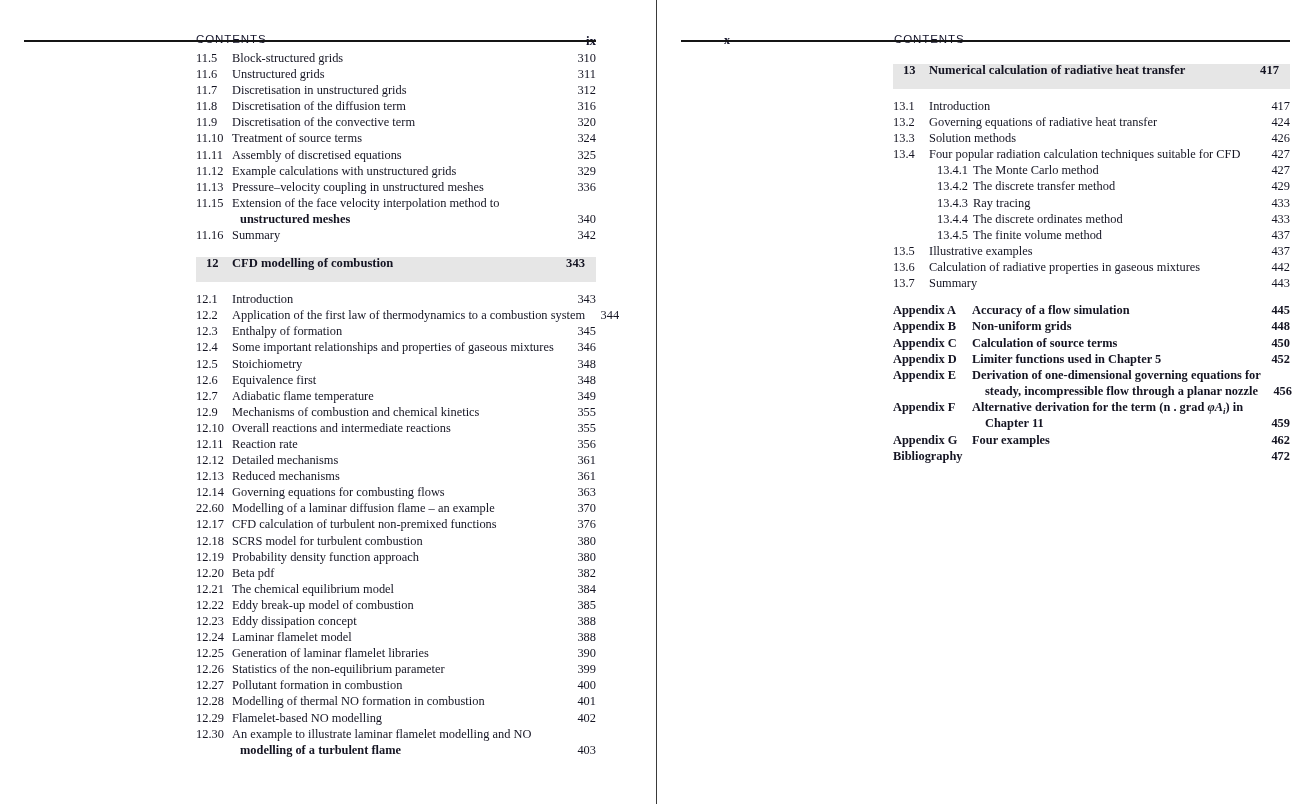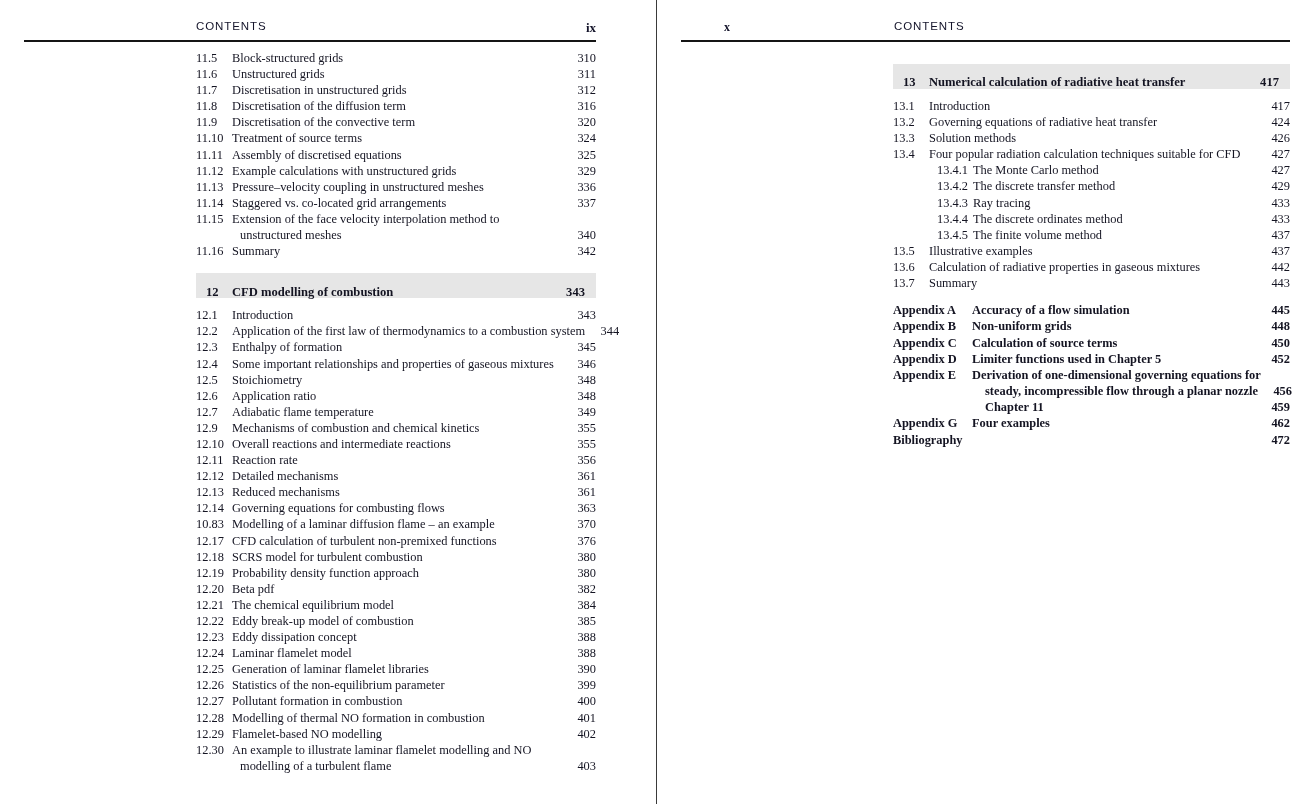--- a/index.html
+++ b/index.html
@@ -38,21 +38,21 @@
     top: 0;
     width: 1px;
     height: 804px;
     background: #3a3a3a;
     z-index: 5;
   }
 
   
   .runhead {
     position: absolute;
-    top: 20px;
+    top: 33px;
     height: 18px;
     font-family: "Liberation Sans", "DejaVu Sans", sans-serif;
     font-size: 11.5px;
     letter-spacing: 0.9px;
     color: #14142a;
     font-weight: 400;
   }
   .page-left .runhead-title  { left: 196px; }
   .page-left .runhead-folio  { right: 61px; font-weight: 700; font-size: 13px; letter-spacing: 0; font-family: "Liberation Serif", serif; }
   .page-right .runhead-folio { left: 67px;  font-weight: 700; font-size: 12px; letter-spacing: 0; font-family: "Liberation Serif", serif; }
@@ -74,21 +74,21 @@
     font-size: 12.4px;
     line-height: 1;
   }
   .page-left  .toc { left: 196px; width: 400px; }
   .page-right .toc { left: 893px; width: 397px; }
   .page-right .toc { left: 236px; width: 397px; }
 
   .chapter-band {
     background: #e6e6e6;
     display: flex;
-    align-items: flex-end;
+    align-items: flex-start;
     height: 25px;
     margin: 12px 0 11px 0;
     font-weight: 700;
     font-size: 12.6px;
   }
   .chapter-band .num {
     width: 36px;
     padding-left: 10px;
     box-sizing: border-box;
   }
@@ -122,21 +122,21 @@
   
   .entry.sublevel .num {
     flex: 0 0 80px;
     width: 80px;
     padding-left: 44px;
     box-sizing: border-box;
   }
 
   
   .entry.cont .num { flex: 0 0 36px; }
-  .entry.cont .title { padding-left: 8px; }
+  .entry.cont .title { padding-left: 8px; font-weight: bold; }
 
   
   .appx-block { margin-top: 11px; }
   .entry.appx {
     font-weight: 700;
     height: 16.2px;
   }
   .entry.appx .num {
     flex: 0 0 79px;
     width: 79px;
@@ -200,25 +200,20 @@
           </div>
           <div class="entry">
             <span class="num">11.12</span>
             <span class="title">Example calculations with unstructured grids</span>
             <span class="pg">329</span>
           </div>
           <div class="entry">
             <span class="num">11.13</span>
             <span class="title">Pressure–velocity coupling in unstructured meshes</span>
             <span class="pg">336</span>
-          </div>
-          <div class="entry">
-            <span class="num">11.14</span>
-            <span class="title">Staggered vs. co-located grid arrangements</span>
-            <span class="pg">337</span>
           </div>
           <div class="entry">
             <span class="num">11.15</span>
             <span class="title">Extension of the face velocity interpolation method to</span>
             <span class="pg"></span>
           </div>
           <div class="entry cont">
             <span class="num"></span>
             <span class="title">unstructured meshes</span>
             <span class="pg">340</span>
@@ -255,21 +250,21 @@
             <span class="title">Some important relationships and properties of gaseous mixtures</span>
             <span class="pg">346</span>
           </div>
           <div class="entry">
             <span class="num">12.5</span>
             <span class="title">Stoichiometry</span>
             <span class="pg">348</span>
           </div>
           <div class="entry">
             <span class="num">12.6</span>
-            <span class="title">Application ratio</span>
+            <span class="title">Equivalence first</span>
             <span class="pg">348</span>
           </div>
           <div class="entry">
             <span class="num">12.7</span>
             <span class="title">Adiabatic flame temperature</span>
             <span class="pg">349</span>
           </div>
           <div class="entry">
             <span class="num">12.9</span>
             <span class="title">Mechanisms of combustion and chemical kinetics</span>
@@ -294,21 +289,21 @@
             <span class="num">12.13</span>
             <span class="title">Reduced mechanisms</span>
             <span class="pg">361</span>
           </div>
           <div class="entry">
             <span class="num">12.14</span>
             <span class="title">Governing equations for combusting flows</span>
             <span class="pg">363</span>
           </div>
           <div class="entry">
-            <span class="num">10.83</span>
+            <span class="num">22.60</span>
             <span class="title">Modelling of a laminar diffusion flame – an example</span>
             <span class="pg">370</span>
           </div>
           <div class="entry">
             <span class="num">12.17</span>
             <span class="title">CFD calculation of turbulent non-premixed functions</span>
             <span class="pg">376</span>
           </div>
           <div class="entry">
             <span class="num">12.18</span>
@@ -482,20 +477,25 @@
           <div class="entry appx">
             <span class="num">Appendix E</span>
             <span class="title">Derivation of one-dimensional governing equations for</span>
             <span class="pg"></span>
           </div>
           <div class="entry cont appx cont2">
             <span class="num"></span>
             <span class="title">steady, incompressible flow through a planar nozzle</span>
             <span class="pg">456</span>
           </div>
+          <div class="entry appx">
+            <span class="num">Appendix F</span>
+            <span class="title">Alternative derivation for the term (n . grad <span class="mi">φA</span><sub class="mi">i</sub>) in</span>
+            <span class="pg"></span>
+          </div>
           <div class="entry cont appx cont2">
             <span class="num"></span>
             <span class="title">Chapter 11</span>
             <span class="pg">459</span>
           </div>
           <div class="entry appx">
             <span class="num">Appendix G</span>
             <span class="title">Four examples</span>
             <span class="pg">462</span>
           </div>

